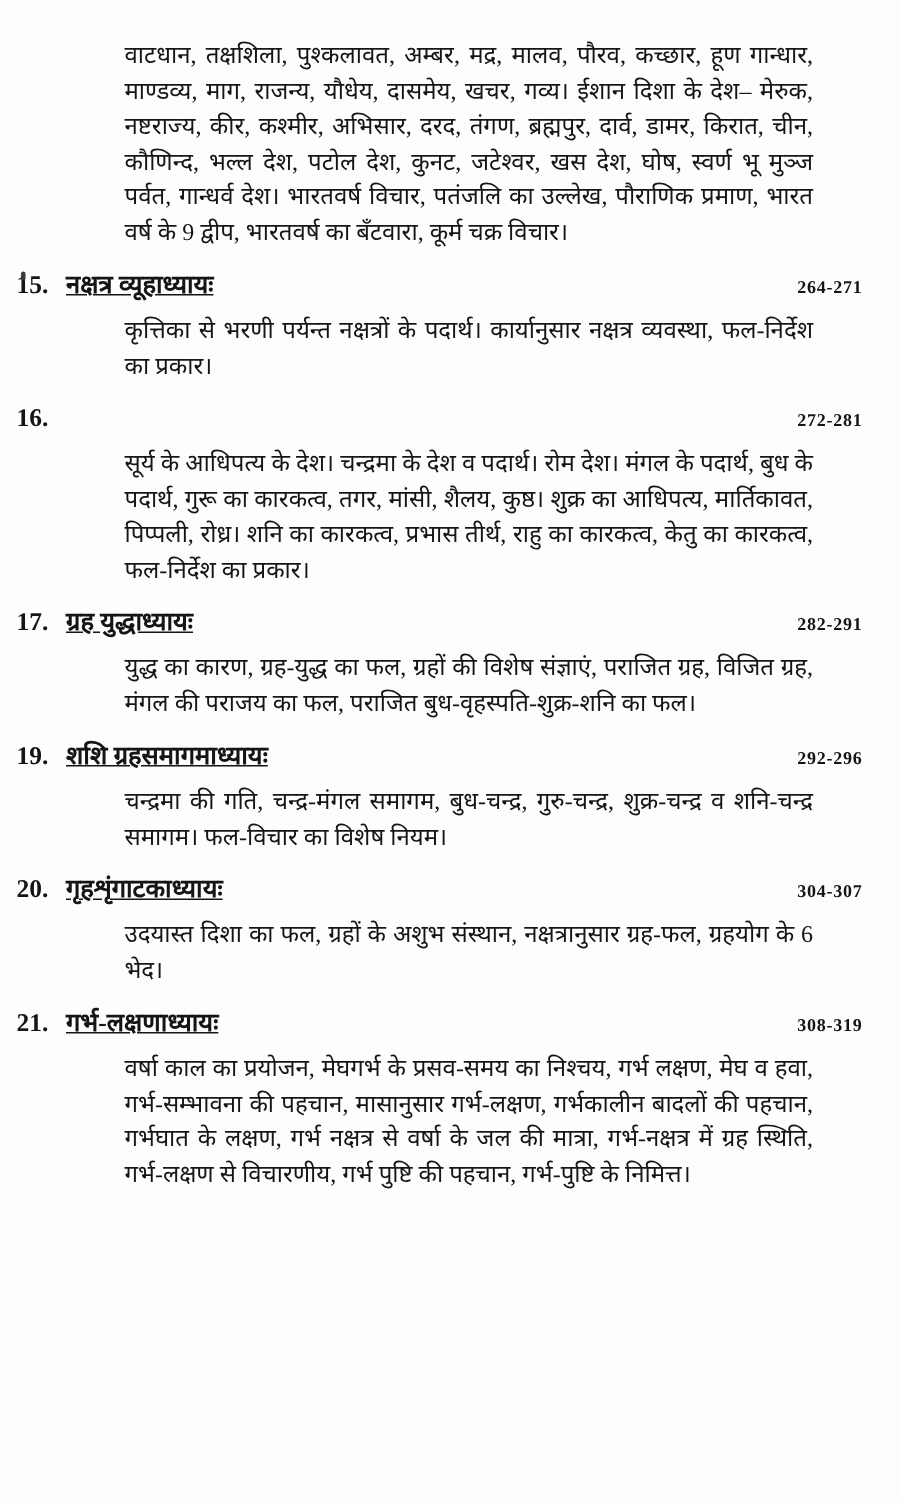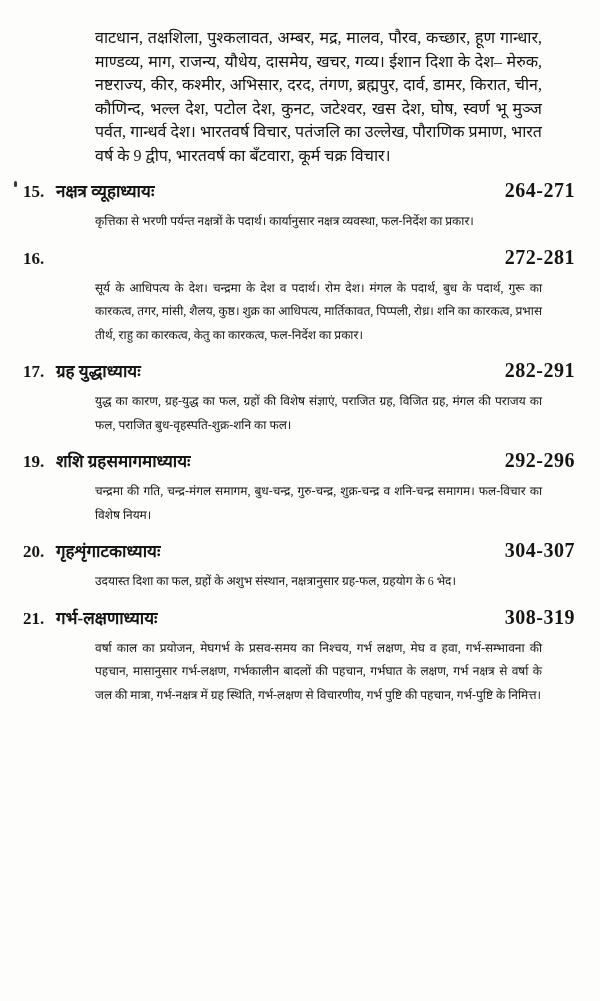--- a/index.html
+++ b/index.html
@@ -5,21 +5,21 @@
   html, body { margin: 0; padding: 0; background: #e8e8e8; }
   .page {
     position: relative;
     width: 600px;
     height: 1001px;
     margin: 0 auto;
     background: #fdfdfc;
     color: #151515;
     font-family: "Liberation Serif", "DejaVu Serif", serif;
     box-sizing: border-box;
-    padding: 26px 25px 0 23px;
+    padding: 26px 25px 0 11px;
     overflow: hidden;
   }
   .intro {
     margin: 0 33px 0 72px;
     font-size: 16px;
     line-height: 23.5px;
     text-align: justify;
     font-weight: 500;
   }
   .stray {
@@ -37,30 +37,31 @@
     align-items: baseline;
     font-weight: bold;
     font-size: 17px;
     line-height: 24px;
   }
   .entry-num {
     flex: 0 0 33px;
   }
   .entry-title {
     flex: 0 1 auto;
+    text-decoration: underline;
   }
   .entry-pages {
     margin-left: auto;
-    font-size: 20px;
+    font-size: 12px;
     letter-spacing: 0.5px;
     white-space: nowrap;
   }
   .entry-desc {
     margin: 6px 33px 0 72px;
-    font-size: 12px;
+    font-size: 16px;
     line-height: 23.5px;
     text-align: justify;
     font-weight: 500;
   }
 </style>
 </head>
 <body>
 
 <div class="page">
   <div class="stray"></div>

